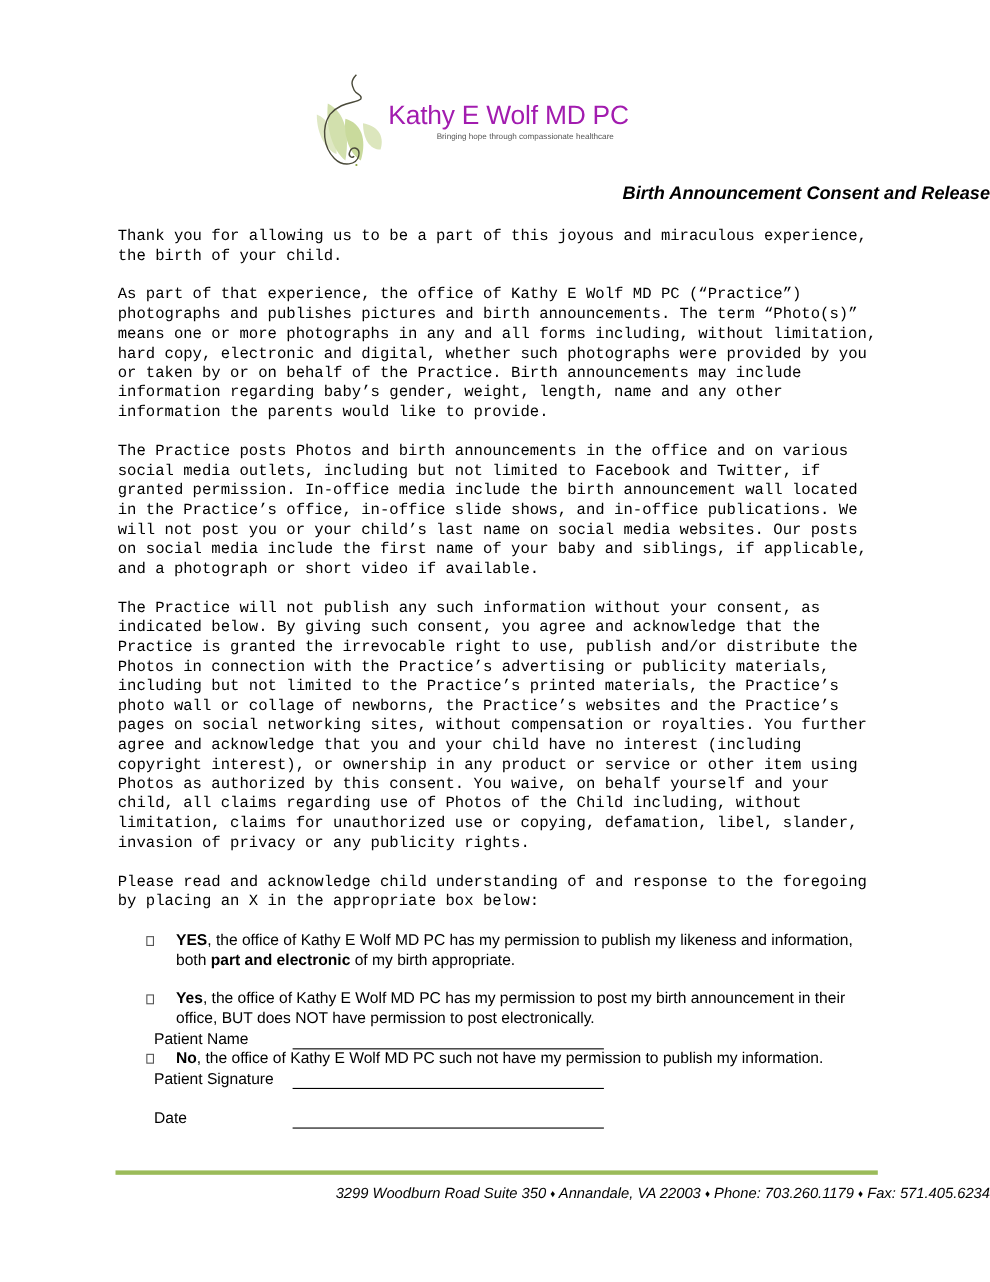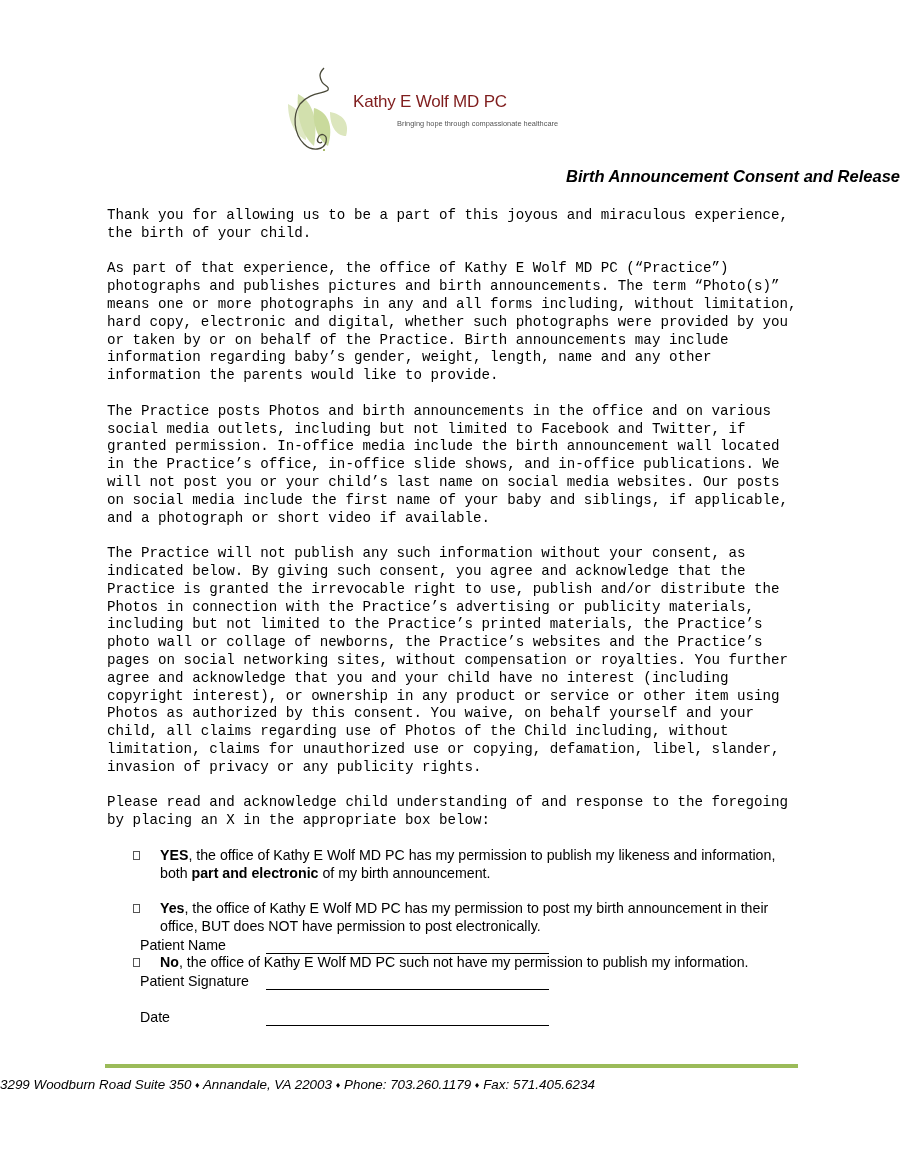--- a/index.html
+++ b/index.html
@@ -29,22 +29,22 @@
     }
     .logo svg.mark {
       position: absolute;
       left: 0; top: 0;
       width: 72px; height: 92px;
     }
     .logo-name {
       position: absolute;
       left: 69px;
       top: 28px;
-      font-size: 17px;
-      color: #7f1d1d;
+      font-size: 24px;
+      color: #a21caf;
       letter-spacing: -0.2px;
       white-space: nowrap;
     }
     .logo-tagline {
       position: absolute;
       left: 73px;
       top: 55px;
       font-size: 7.4px;
       color: #555555;
       white-space: nowrap;
@@ -117,21 +117,21 @@
       left: 105px;
       top: 1064px;
       width: 693px;
       height: 4px;
       background: #9bbb59;
     }
     .footer {
       position: absolute;
       left: 0; width: 900px;
       top: 1077px;
-      text-align: left;
+      text-align: right;
       font-style: italic;
       font-size: 13.4px;
     }
     .footer .sep {
       font-size: 9px;
       vertical-align: 1px;
     }
   </style>
 </head>
 <body>
@@ -156,21 +156,21 @@
   <div class="content">
     <p>Thank you for allowing us to be a part of this joyous and miraculous experience, the birth of your child.</p>
     <p>As part of that experience, the office of Kathy E Wolf MD PC (“Practice”) photographs and publishes pictures and birth announcements.  The term “Photo(s)” means one or more photographs in any and all forms including, without limitation, hard copy, electronic and digital, whether such photographs were provided by you or taken by or on behalf of the Practice.  Birth announcements may include information regarding baby’s gender, weight, length, name and any other information the parents would like to provide.</p>
     <p>The Practice posts Photos and birth announcements in the office and on various social media outlets, including but not limited to Facebook and Twitter, if granted permission.  In-office media include the birth announcement wall located in the Practice’s office, in-office slide shows, and in-office publications.  We will not post you or your child’s last name on social media websites.  Our posts on social media include the first name of your baby and siblings, if applicable, and a photograph or short video if available.</p>
     <p>The Practice will not publish any such information without your consent, as indicated below.  By giving such consent, you agree and acknowledge that the Practice is granted the irrevocable right to use, publish and/or distribute the Photos in connection with the Practice’s advertising or publicity materials, including but not limited to the Practice’s printed materials, the Practice’s photo wall or collage of newborns, the Practice’s websites and the Practice’s pages on social networking sites, without compensation or royalties.  You further agree and acknowledge that you and your child have no interest (including copyright interest), or ownership in any product or service or other item using Photos as authorized by this consent.  You waive, on behalf yourself and your child, all claims regarding use of Photos of the Child including, without limitation, claims for unauthorized use or copying, defamation, libel, slander, invasion of privacy or any publicity rights.</p>
     <p style="margin-bottom:0">Please read and acknowledge child understanding of and response to the foregoing by placing an X in the appropriate box below:</p>
 
     <div class="options">
       <div class="option">
         <span class="box"></span>
-        <b>YES</b><span>, the office of Kathy E Wolf MD PC has my permission to publish my likeness and information, both </span><b>part and electronic</b><span> of my birth announcement.</span>
+        <b>YES</b><span>, the office of Kathy E Wolf MD PC has my permission to publish my likeness and information, both </span><b>part and electronic</b><span> of my birth appropriate.</span>
       </div>
       <div class="option">
         <span class="box"></span>
         <b>Yes</b><span>, the office of Kathy E Wolf MD PC has my permission to post my birth announcement in their office, BUT does NOT have permission to post electronically.</span>
       </div>
       <div class="option">
         <span class="box"></span>
         <b>No</b><span>, the office of Kathy E Wolf MD PC such not have my permission to publish my information.</span>
       </div>
     </div>

